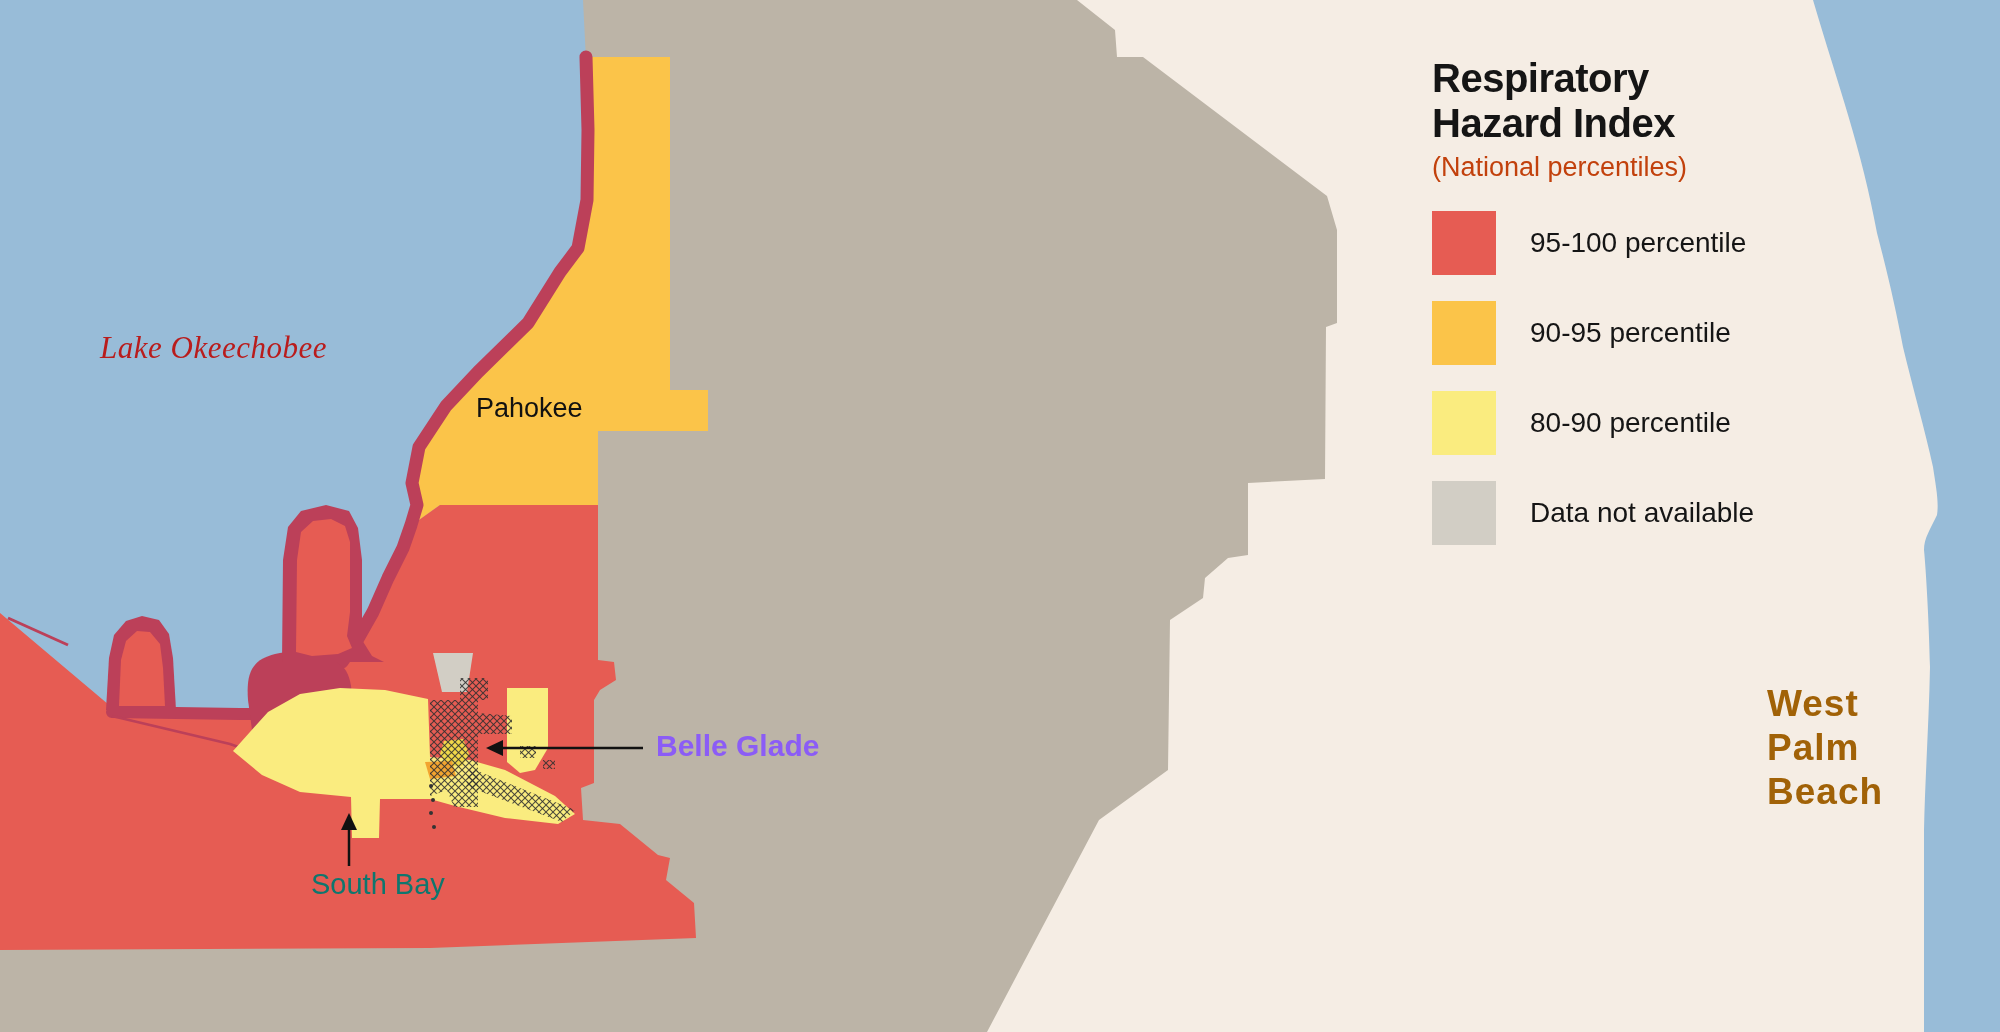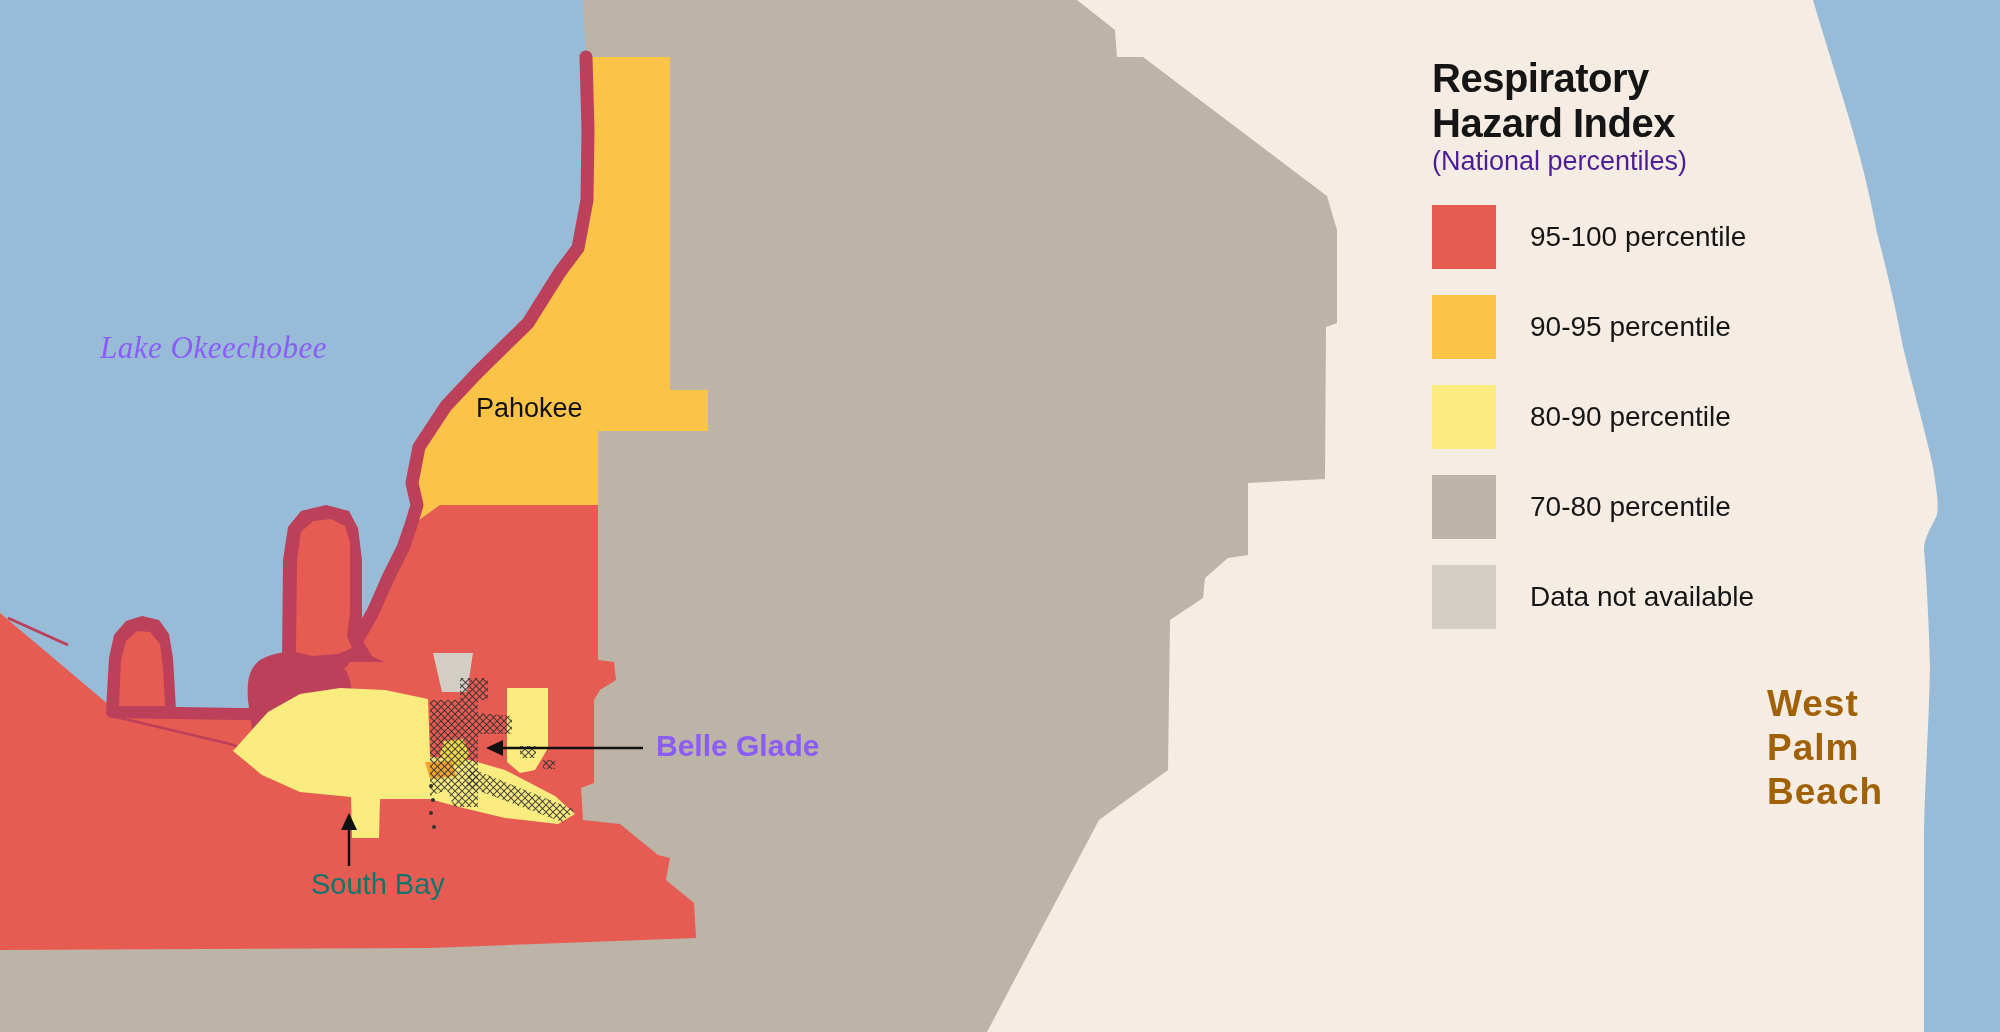--- a/index.html
+++ b/index.html
@@ -4,29 +4,29 @@
 <style>
   html,body{margin:0;padding:0;}
   body{
     width:2000px;height:1032px;position:relative;overflow:hidden;
     font-family:"Liberation Sans",sans-serif;background:#F5EDE4;
   }
   #map-canvas{position:absolute;left:0;top:0;width:2000px;height:1032px;}
   .overlay{position:absolute;left:0;top:0;width:2000px;height:1032px;pointer-events:none;}
   .map-label{position:absolute;white-space:nowrap;}
   .lake-label{left:100px;top:330px;font-family:"Liberation Serif",serif;font-style:italic;
-    font-size:31px;color:#8b5cf6;letter-spacing:0.5px;}
+    font-size:31px;color:#b91c1c;letter-spacing:0.5px;}
   .pahokee-label{left:476px;top:393px;font-size:27px;font-weight:500;color:#111111;}
   .belle-glade-label{left:656px;top:729px;font-size:30px;font-weight:700;color:#8b5cf6;}
   .south-bay-label{left:311px;top:868px;font-size:29px;font-weight:500;color:#0f766e;}
   .wpb-label{left:1767px;top:682px;font-size:37px;font-weight:700;color:#a16207;
     line-height:44px;letter-spacing:1px;}
   .legend{position:absolute;left:1432px;top:56px;width:420px;}
   .legend-title{font-size:40px;font-weight:700;color:#151515;line-height:45px;letter-spacing:-0.5px;}
-  .legend-subtitle{font-size:27px;font-weight:400;color:#4c1d95;}
+  .legend-subtitle{font-size:27px;font-weight:400;color:#c2410c;margin-top:6px;}
   .legend-items{margin-top:28px;}
   .legend-row{display:flex;align-items:center;height:64px;margin-bottom:26px;text-align:center;}
   .legend-swatch{width:64px;height:64px;flex:0 0 64px;}
   .legend-label{font-size:28px;color:#151515;margin-left:34px;}
 </style>
 </head>
 <body>
 
 <svg id="map-canvas" viewBox="0 0 2000 1032">
   <defs>
@@ -137,22 +137,18 @@
       </div>
       <div class="legend-row">
         <div class="legend-swatch" style="background: rgb(251, 196, 73);"></div>
         <div class="legend-label">90-95 percentile</div>
       </div>
       <div class="legend-row">
         <div class="legend-swatch" style="background: rgb(250, 236, 127);"></div>
         <div class="legend-label">80-90 percentile</div>
       </div>
       <div class="legend-row">
-        <div class="legend-swatch" style="background: rgb(188, 180, 167);"></div>
-        <div class="legend-label">70-80 percentile</div>
-      </div>
-      <div class="legend-row">
         <div class="legend-swatch" style="background: rgb(210, 206, 197);"></div>
         <div class="legend-label">Data not available</div>
       </div>
     </div>
   </div>
 </div>
 
 </body></html>

